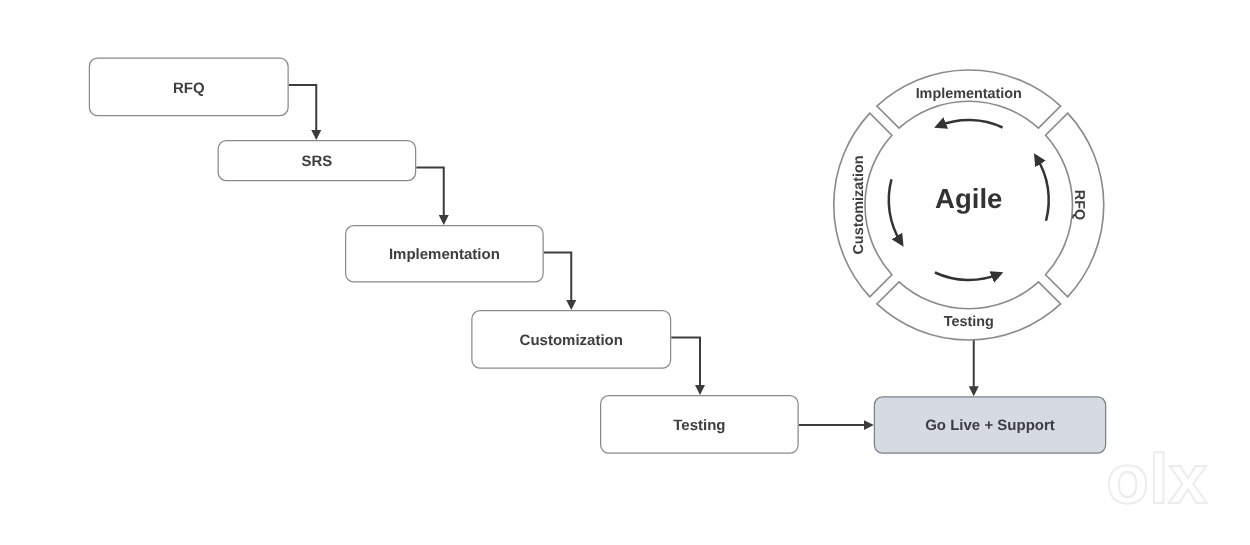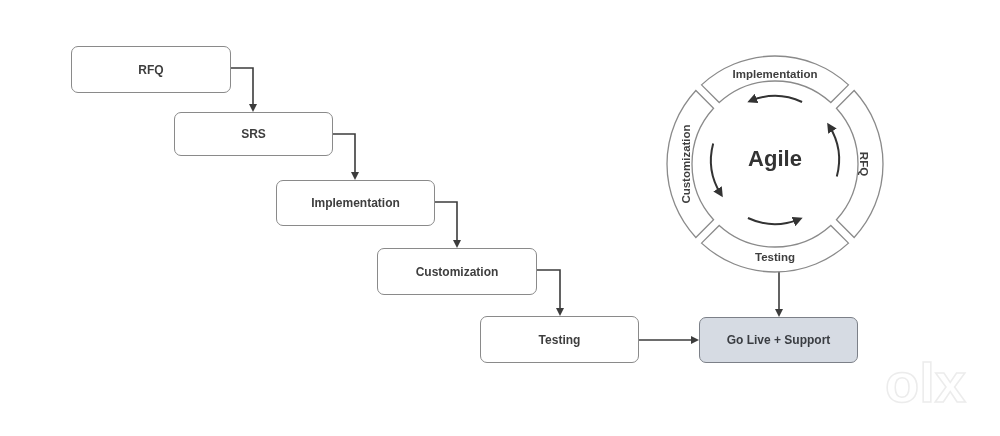--- a/index.html
+++ b/index.html
@@ -66,18 +66,18 @@
     <text id="lbl-bottom" class="seg-label" text-anchor="middle" x="775" y="261">Testing</text>
     <text id="lbl-left" class="seg-label" text-anchor="middle" transform="translate(690,164) rotate(-90)" x="0" y="0">Customization</text>
     <text id="lbl-right" class="seg-label" text-anchor="middle" transform="translate(860,164) rotate(90)" x="0" y="0">RFQ</text>
     <text class="agile-label" text-anchor="middle" x="775" y="166">Agile</text>
 
     <text class="wm" x="885" y="402">olx</text>
   </svg>
 
 
   <div class="box" style="left:71px;top:46px;width:160px;height:47px;">RFQ</div>
-  <div class="box" style="left:174px;top:112px;width:159px;height:44px;">SRS</div>
+  <div class="box" style="left:174px;top:112px;width:159px;height:33px;">SRS</div>
   <div class="box" style="left:276px;top:180px;width:159px;height:46px;">Implementation</div>
   <div class="box" style="left:377px;top:248px;width:160px;height:47px;">Customization</div>
   <div class="box" style="left:480px;top:316px;width:159px;height:47px;">Testing</div>
-  <div class="box final" style="left:699px;top:317px;width:159px;height:46px;">Go Live + Support</div>
+  <div class="box final" style="left:699px;top:317px;width:186px;height:46px;">Go Live + Support</div>
 </div>
 
 </body></html>

